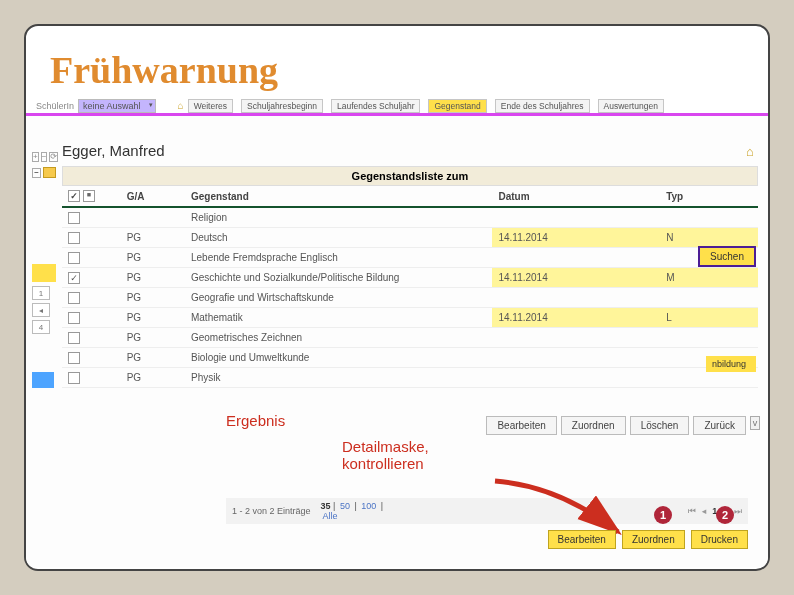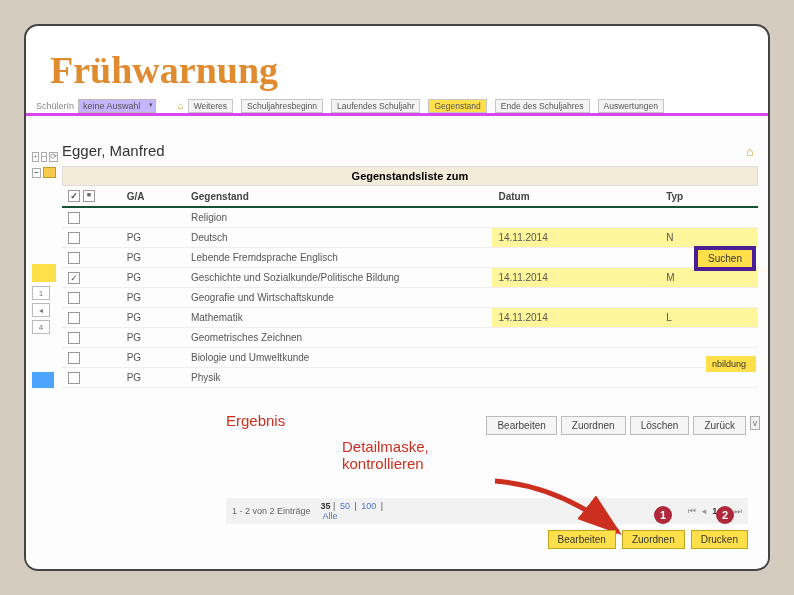--- a/index.html
+++ b/index.html
@@ -132,21 +132,21 @@
   .chk { width:12px;height:12px;border:1px solid #999;display:inline-block;vertical-align:middle;background:#fff;}
   .chk.on::after { content:"✓"; font-size:9px; line-height:10px; display:block; text-align:center;}
   .chk.hdr1 { background:#fff; }
   .chk.hdr2::after { content:"■"; font-size:7px; display:block;text-align:center;color:#666;}
 
   .search-btn {
     position: absolute;
     right: 12px;
     top: 130px;
     background: #ffe04a;
-    border: 4px solid #4c1d95;
+    border: 2px solid #4c1d95;
     padding: 3px 10px;
     font-size: 10px;
     color: #333;
   }
   .nbildung {
     position: absolute;
     right: 12px;
     top: 240px;
     background: #ffe04a;
     padding: 3px 6px;

